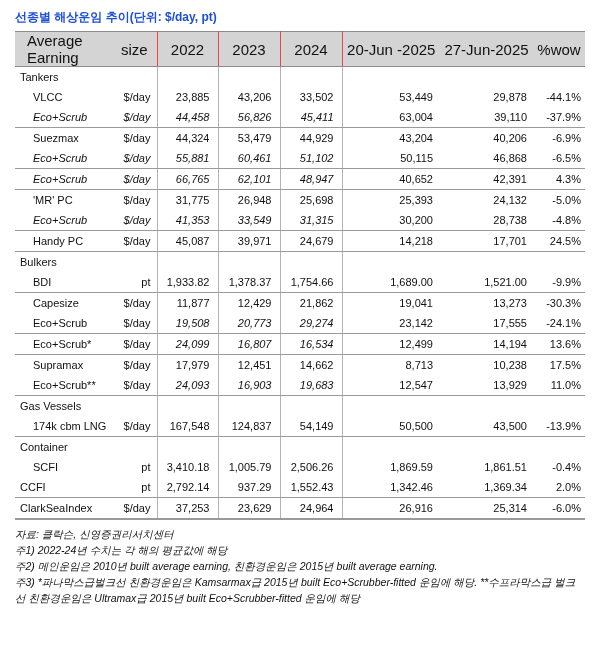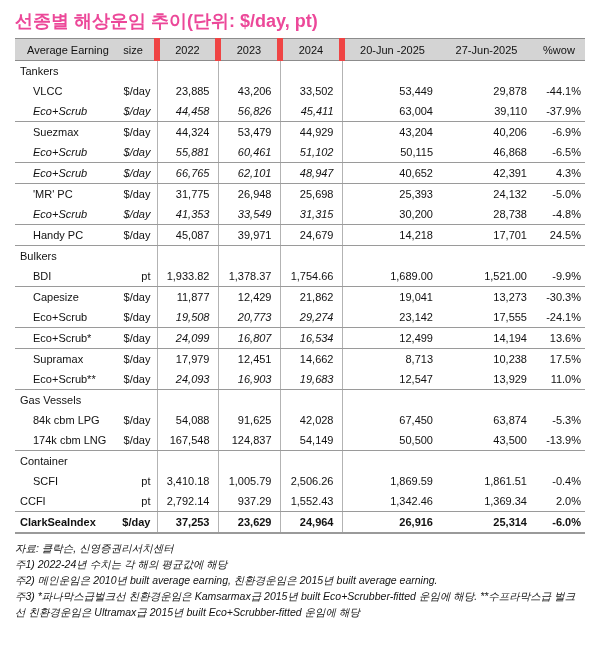--- a/index.html
+++ b/index.html
@@ -2,52 +2,52 @@
 <html><head>
 <meta charset="utf-8">
 <style>
   html,body{margin:0;padding:0;}
   body{
     width:600px;height:662px;background:#ffffff;color:#111;
     font-family:"Liberation Sans","DejaVu Sans",sans-serif;
     -webkit-font-smoothing:antialiased;
   }
   .page-title{
-    font-size:18px;font-weight:bold;color:#ec4899;
+    font-size:12px;font-weight:bold;color:#1d4ed8;
     margin:9px 0 5px 15px;letter-spacing:0;
   }
   table.freight{
     border-collapse:collapse;table-layout:fixed;
     width:570px;margin-left:15px;
   }
   col.c1{width:97px}col.c2{width:45px}col.c3{width:61px}col.c4{width:62px}
   col.c5{width:62px}col.c6{width:98px}col.c7{width:93px}col.c8{width:52px}
   thead th{
-    background:#d4d4d4;font-weight:normal;font-size:11px;color:#111;
+    background:#d4d4d4;font-weight:normal;font-size:15px;color:#111;
     height:21px;padding:0;text-align:center;
     border-top:1px solid #8c8c8c;border-bottom:1px solid #8c8c8c;
   }
   thead th.h-label{text-align:left;padding-left:12px;}
-  thead th.wsep{border-right:6px solid #ef4444;}
+  thead th.wsep{border-right:1px solid #ef4444;}
   tbody td{
     font-size:11px;height:20px;padding:0;color:#111;white-space:nowrap;
     overflow:hidden;
   }
   td.c-label{text-align:left;}
   td.ind1{padding-left:18px;}
   td.ind0{padding-left:5px;}
   td.c-size{text-align:right;padding-right:6px;}
   td.c-num{text-align:right;}
   td.yr{padding-right:8px;}
   td.vsep{border-right:1px solid #b3b3b3;}
   td.p6a{padding-right:7px;}
   td.p6b{padding-right:6px;}
   td.p6c{padding-right:4px;}
   tr.divider td{border-bottom:1px solid #9a9a9a;}
-  tr.total td{font-weight:bold;border-bottom:2px solid #9a9a9a;}
+  tr.total td{font-weight:normal;border-bottom:2px solid #9a9a9a;}
   .it{font-style:italic;}
   .footnotes{margin:6px 15px 0 15px;font-style:italic;}
   .footnote{
     font-size:10.5px;line-height:16px;color:#111;
   }
 </style>
 </head>
 <body>
 
 <div class="page-title">선종별 해상운임 추이(단위: $/day, pt)</div>
@@ -239,30 +239,20 @@
       <tr class="section">
         <td class="c-label ind0">Gas Vessels</td>
         <td class="c-size vsep"></td>
         <td class="c-num vsep"></td>
         <td class="c-num vsep"></td>
         <td class="c-num vsep"></td>
         <td class="c-num"></td>
         <td class="c-num"></td>
         <td class="c-num"></td>
       </tr>
-      <tr>
-        <td class="c-label ind1">84k cbm LPG</td>
-        <td class="c-size vsep">$/day</td>
-        <td class="c-num yr vsep">54,088</td>
-        <td class="c-num yr vsep">91,625</td>
-        <td class="c-num yr vsep">42,028</td>
-        <td class="c-num p6a">67,450</td>
-        <td class="c-num p6b">63,874</td>
-        <td class="c-num p6c">-5.3%</td>
-      </tr>
       <tr class="divider ">
         <td class="c-label ind1">174k cbm LNG</td>
         <td class="c-size vsep">$/day</td>
         <td class="c-num yr vsep">167,548</td>
         <td class="c-num yr vsep">124,837</td>
         <td class="c-num yr vsep">54,149</td>
         <td class="c-num p6a">50,500</td>
         <td class="c-num p6b">43,500</td>
         <td class="c-num p6c">-13.9%</td>
       </tr>

